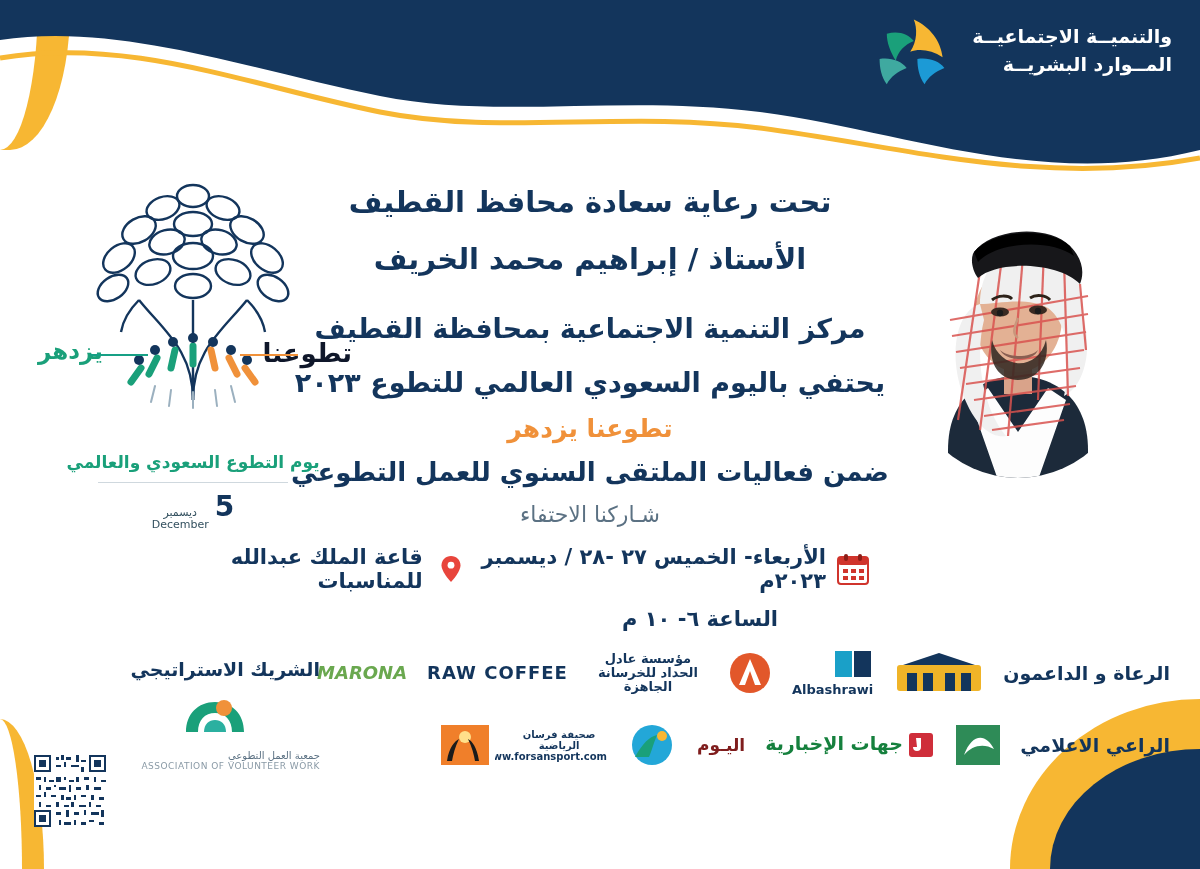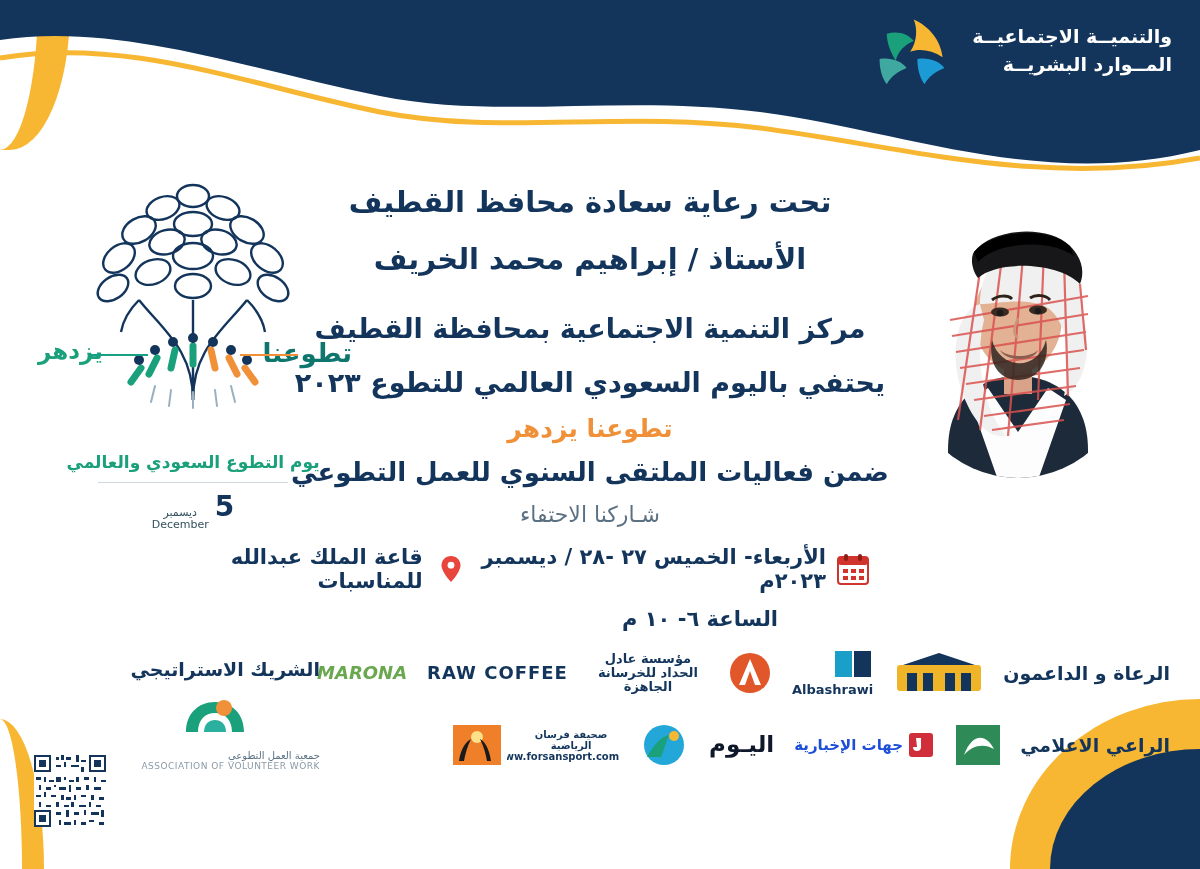--- a/index.html
+++ b/index.html
@@ -55,21 +55,21 @@
   }
   .hrsd-mark{width:92px;height:72px;}
 
   
   .tree-block{
     position:absolute;left:28px;top:150px;width:330px;text-align:center;z-index:5;
   }
   .tree-svg{width:300px;height:300px;display:block;margin:0 auto;}
   .tree-words{position:relative;height:0;}
   .word-tatawana{
-    position:absolute;right:6px;top:-112px;color:#0f766e;font-size:26px;font-weight:bold;
+    position:absolute;right:6px;top:-112px;color:#0f172a;font-size:26px;font-weight:bold;
   }
   .word-yazhar{
     position:absolute;left:10px;top:-112px;color:#1aa07a;font-size:23px;font-weight:bold;
   }
   .dash-l{position:absolute;left:62px;top:-96px;width:58px;height:2px;background:#16a085;}
   .dash-r{position:absolute;right:60px;top:-96px;width:58px;height:2px;background:#f0913a;}
 
   .ataa-title{
     margin-top:8px;color:#0f3d56;font-size:44px;font-weight:bold;letter-spacing:1px;
     font-family:"DejaVu Sans",sans-serif;
@@ -372,25 +372,25 @@
           <rect x="2" y="2" width="44" height="40" fill="#2e8b57"></rect>
           <path d="M10,32 C18,10 32,10 40,26 C30,20 18,22 10,32Z" fill="#fff"></path>
         </svg>
       </span>
       <span class="logo-box">
         <span>
           <svg width="26" height="26" viewBox="0 0 26 26" style="vertical-align:middle">
             <rect x="1" y="1" width="24" height="24" rx="3" fill="#cf2e3a"></rect>
             <path d="M8,6 h5 v9 a4,4 0 0 1 -8,0 h4Z" fill="#fff"></path>
           </svg>
-          <span class="logo-txt" style="color:#1d4ed8;font-size:15px">جهات الإخبارية</span>
+          <span class="logo-txt" style="color:#15803d;font-size:19px">جهات الإخبارية</span>
         </span>
       </span>
       <span class="logo-box">
-        <span class="logo-txt" style="color:#0f172a;font-size:23px">اليـوم</span>
+        <span class="logo-txt" style="color:#7f1d1d;font-size:17px">اليـوم</span>
       </span>
       <span class="logo-box">
         <svg width="50" height="44" viewBox="0 0 50 44">
           <circle cx="25" cy="22" r="20" fill="#23a7d8"></circle>
           <path d="M8,34 C16,20 22,14 30,12 C26,22 24,30 22,34Z" fill="#1aa07a"></path>
           <circle cx="35" cy="13" r="5" fill="#f7b733"></circle>
         </svg>
       </span>
       <span class="logo-box">
         <span class="logo-txt" style="font-size:10px;max-width:96px">صحيفة فرسان الرياضية www.forsansport.com</span>

